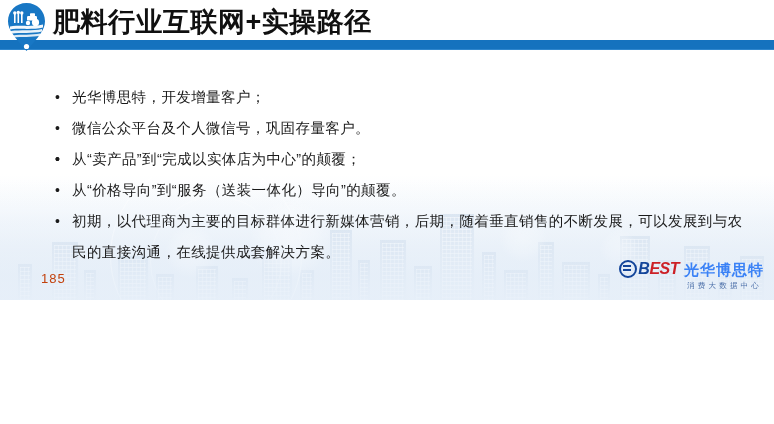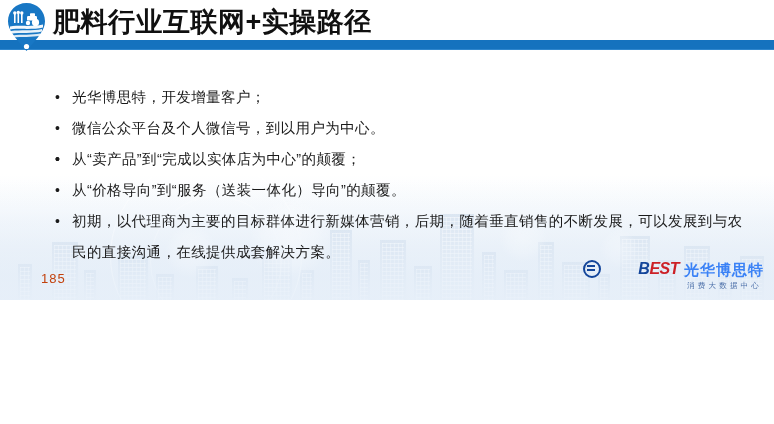--- a/index.html
+++ b/index.html
@@ -175,21 +175,20 @@
     height: 2px;
     background: #13459a;
   }
   .brand-mark::before { top: 2.5px; }
   .brand-mark::after  { top: 6.5px; }
   .brand-best {
     font-size: 16px;
     font-weight: bold;
     font-style: italic;
     letter-spacing: -0.5px;
-    padding-left: 36px;
   }
   .brand-best .b-e { color: #13459a; }
   .brand-best .b-s { color: #cc2026; }
   .brand-best .b-t { color: #cc2026; }
   .brand-cn {
     font-size: 15px;
     font-weight: bold;
     color: #3b82f6;
     margin-left: 5px;
     letter-spacing: 1px;
@@ -275,21 +274,21 @@
 
   <div class="content">
 
     <div class="bullet-row">
       <span class="dot">•</span>
       <span class="txt">光华博思特，开发增量客户；</span>
     </div>
 
     <div class="bullet-row">
       <span class="dot">•</span>
-      <span class="txt">微信公众平台及个人微信号，到以用户为中心。</span>
+      <span class="txt">微信公众平台及个人微信号，巩固存量客户。</span>
     </div>
 
     <div class="bullet-row">
       <span class="dot">•</span>
     </div>
 
     <div class="bullet-row">
       <span class="dot">•</span>
       <span class="txt">从“卖产品”到“完成以实体店为中心”的颠覆；</span>
     </div>

